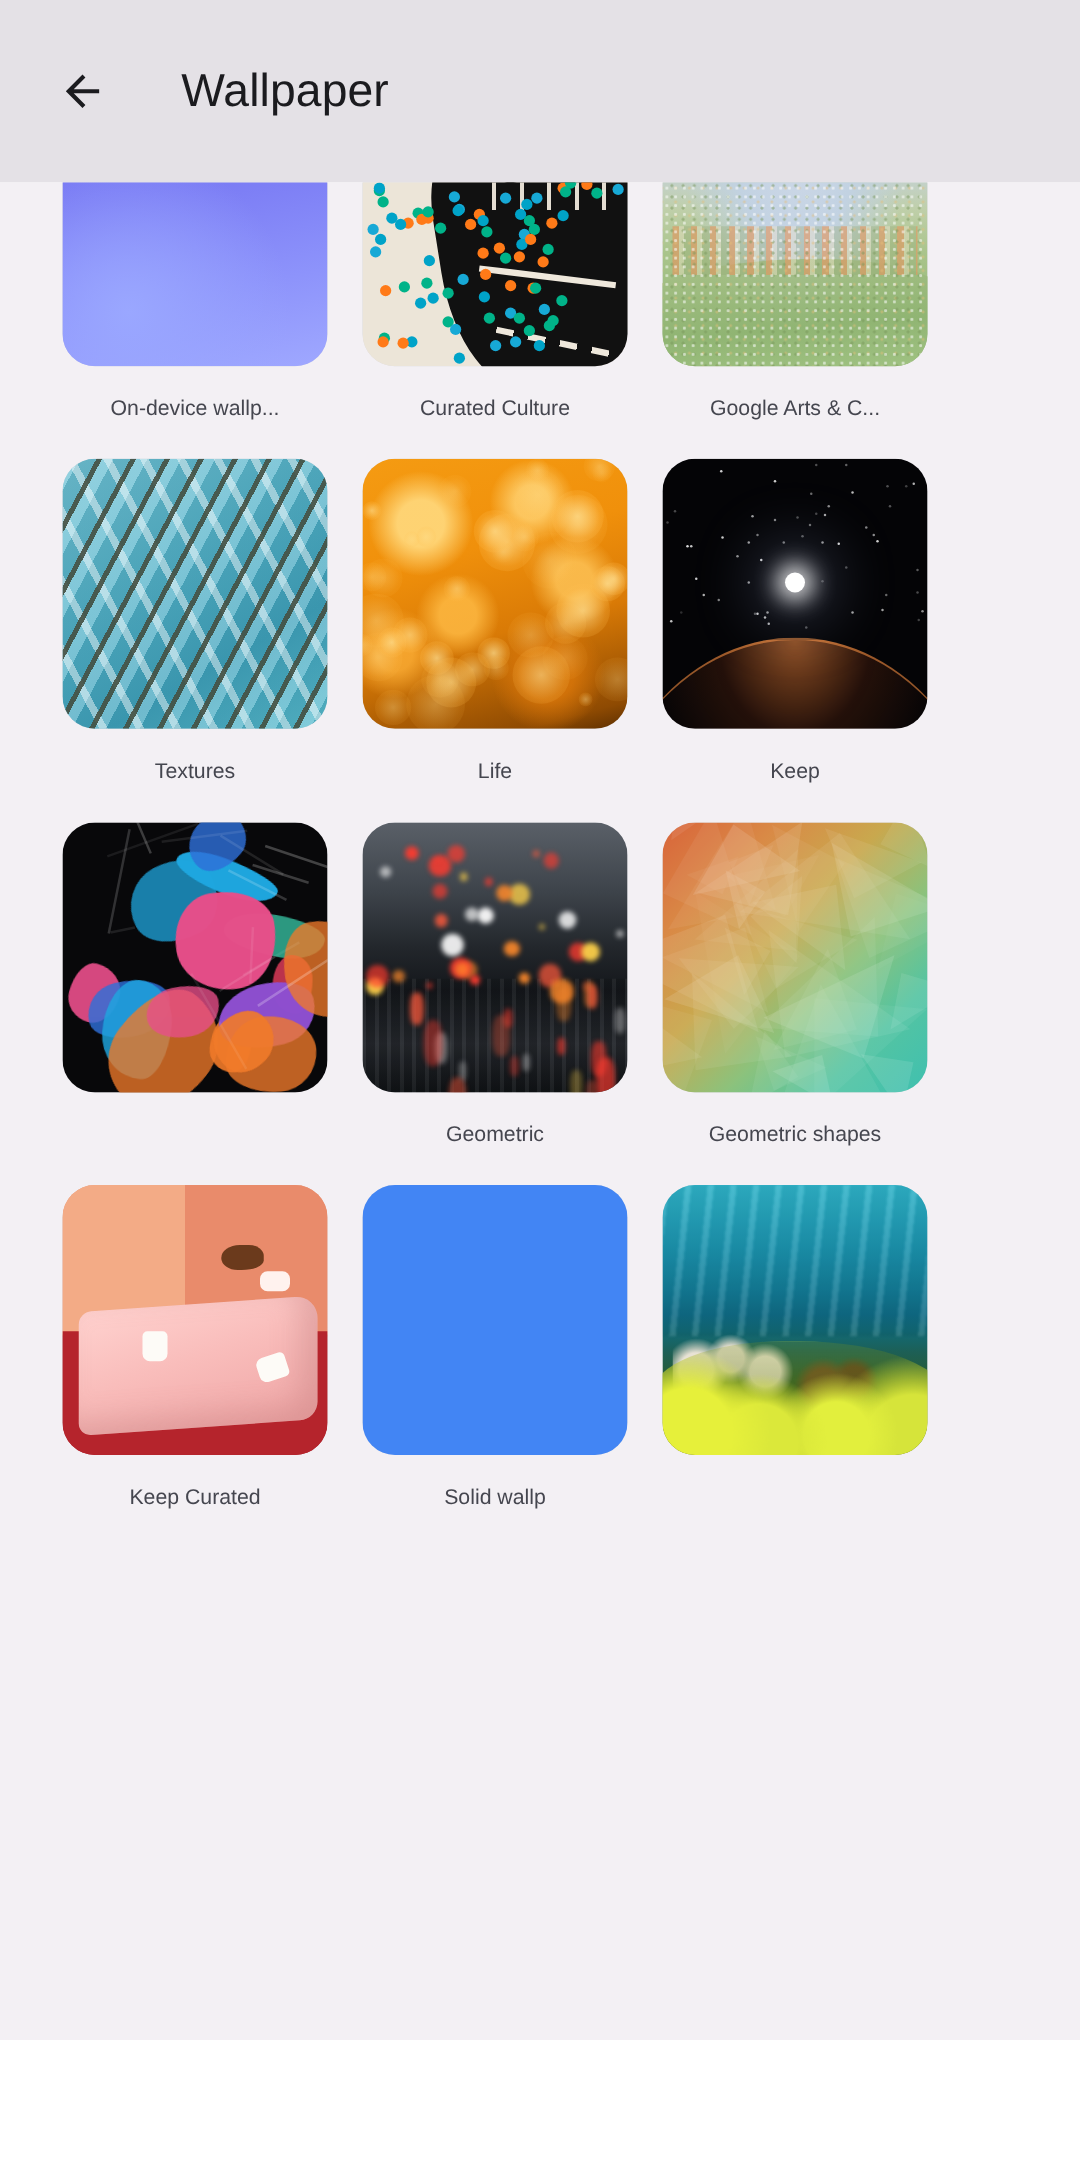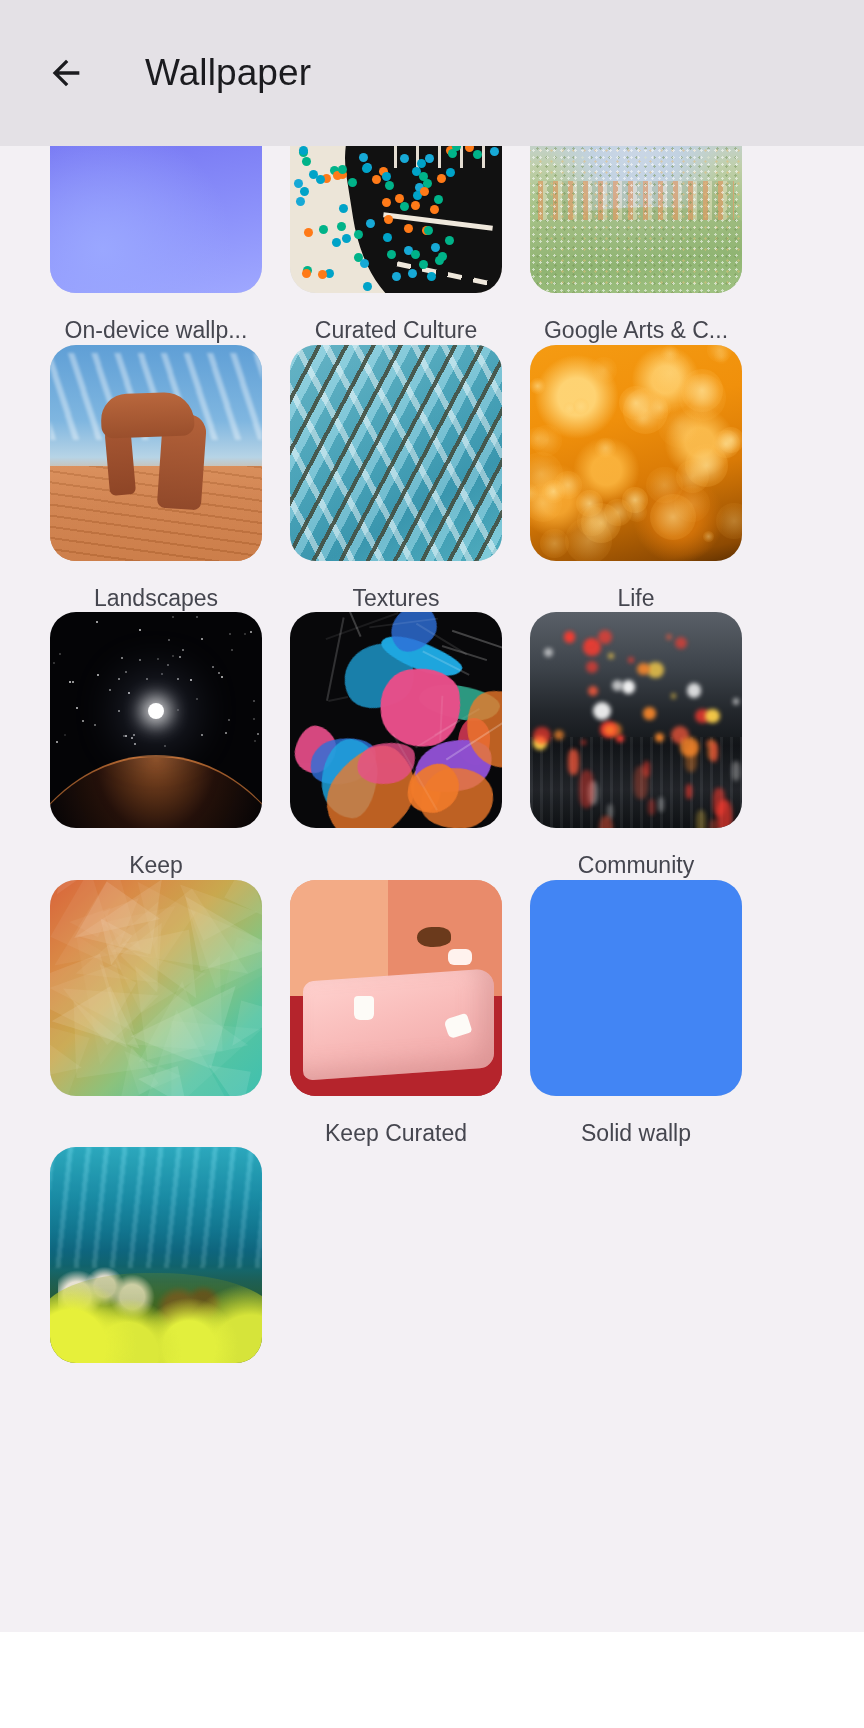--- a/index.html
+++ b/index.html
@@ -88,24 +88,25 @@
     background: #d9d9de;
     flex: 0 0 auto;
   }
   .thumb .art {
     position: absolute;
     inset: 0;
   }
   .cell-label {
     width: 216px;
     text-align: center;
-    font-size: 23px;
+    font-size: 17px;
     line-height: 1.2;
     color: #45464f;
     padding-top: 24px;
+    padding-bottom: 30px;
     white-space: nowrap;
     overflow: hidden;
     text-overflow: ellipsis;
   }
 
   
 
   
   .art-ondevice {
     background:
@@ -511,32 +512,20 @@
         <div class="thumb">
           <div class="art art-arts">
             <div class="hill"></div>
             <div class="town"></div>
             <div class="speck"></div>
           </div>
         </div>
         <div class="cell-label">Google Arts &amp; C...</div>
       </div>
 
-      <div class="cell">
-        <div class="thumb">
-          <div class="art art-land">
-            <div class="cloud"></div>
-            <div class="ground"></div>
-            <div class="arch-l"></div>
-            <div class="arch-r"></div>
-            <div class="arch-top"></div>
-          </div>
-        </div>
-        <div class="cell-label">Landscapes</div>
-      </div>
 
       <div class="cell">
         <div class="thumb">
           <div class="art art-tex"></div>
         </div>
         <div class="cell-label">Textures</div>
       </div>
 
       <div class="cell">
         <div class="thumb">
@@ -745,21 +734,21 @@
                 <i style="width: 8.24805px; height: 19.7953px; border-radius: 40%; left: 85.0272%; top: 60.1141%; background: rgb(255, 90, 60); opacity: 0.66;"></i>
                 <i style="width: 6.55786px; height: 15.7389px; border-radius: 40%; left: 55.762%; top: 86.6656%; background: rgb(255, 59, 47); opacity: 0.36;"></i>
                 <i style="width: 13.6865px; height: 32.8476px; border-radius: 40%; left: 49.1035%; top: 71.2961%; background: rgb(255, 90, 60); opacity: 0.31;"></i>
                 <i style="width: 15.7545px; height: 37.8108px; border-radius: 40%; left: 22.9278%; top: 73.0265%; background: rgb(255, 59, 47); opacity: 0.4;"></i>
                 <i style="width: 11.6px; height: 27.8399px; border-radius: 40%; left: 86.3816%; top: 81.3482%; background: rgb(255, 59, 47); opacity: 0.56;"></i>
                 <i style="width: 8.93786px; height: 21.4509px; border-radius: 40%; left: 84.4369%; top: 95.637%; background: rgb(255, 90, 60); opacity: 0.34;"></i>
                 <i style="width: 14.659px; height: 35.1817px; border-radius: 40%; left: 88.2368%; top: 86.9833%; background: rgb(255, 59, 47); opacity: 0.66;"></i>
               </div>
           </div>
         </div>
-        <div class="cell-label">Community</div>
+        <div class="cell-label">Geometric</div>
       </div>
 
       <div class="cell">
         <div class="thumb">
           <div class="art art-geo">
             <div class="poly" id="geo-poly">
                 <i style="border-left: 46.5809px solid transparent; border-right: 46.5809px solid transparent; border-bottom: 51.239px solid rgba(255, 255, 255, 0.17); left: 36.5989%; top: 20.8356%; transform: rotate(35.942deg);"></i>
                 <i style="border-left: 57.9183px solid transparent; border-right: 57.9183px solid transparent; border-bottom: 63.7102px solid rgba(255, 255, 255, 0.12); left: 57.1619%; top: 22.367%; transform: rotate(203.302deg);"></i>
                 <i style="border-left: 69.8923px solid transparent; border-right: 69.8923px solid transparent; border-bottom: 76.8816px solid rgba(255, 255, 255, 0.14); left: 24.0749%; top: 55.3943%; transform: rotate(214.927deg);"></i>
                 <i style="border-left: 53.5514px solid transparent; border-right: 53.5514px solid transparent; border-bottom: 58.9066px solid rgba(255, 255, 255, 0.11); left: -11.7893%; top: 8.69016%; transform: rotate(252.671deg);"></i>
@@ -795,20 +784,21 @@
                 <i style="border-left: 27.5269px solid transparent; border-right: 27.5269px solid transparent; border-bottom: 30.2796px solid rgba(255, 255, 255, 0.14); left: -12.1779%; top: 78.3084%; transform: rotate(216.26deg);"></i>
                 <i style="border-left: 51.8796px solid transparent; border-right: 51.8796px solid transparent; border-bottom: 57.0676px solid rgba(255, 255, 255, 0.2); left: 53.6717%; top: 17.8134%; transform: rotate(210.228deg);"></i>
                 <i style="border-left: 63.0529px solid transparent; border-right: 63.0529px solid transparent; border-bottom: 69.3582px solid rgba(255, 255, 255, 0.12); left: 30.1895%; top: 77.6354%; transform: rotate(240.958deg);"></i>
                 <i style="border-left: 58.6513px solid transparent; border-right: 58.6513px solid transparent; border-bottom: 64.5165px solid rgba(255, 255, 255, 0.22); left: 42.1096%; top: 59.3938%; transform: rotate(154.46deg);"></i>
                 <i style="border-left: 42.064px solid transparent; border-right: 42.064px solid transparent; border-bottom: 46.2703px solid rgba(255, 255, 255, 0.06); left: 73.7261%; top: 25.0366%; transform: rotate(330.997deg);"></i>
                 <i style="border-left: 41.0584px solid transparent; border-right: 41.0584px solid transparent; border-bottom: 45.1642px solid rgba(255, 255, 255, 0.14); left: 56.5875%; top: 7.97014%; transform: rotate(199.647deg);"></i>
                 <i style="border-left: 59.5523px solid transparent; border-right: 59.5523px solid transparent; border-bottom: 65.5075px solid rgba(255, 255, 255, 0.1); left: 1.70158%; top: 9.5466%; transform: rotate(121.778deg);"></i>
               </div>
           </div>
         </div>
+        <div class="cell-label">Geometric shapes</div>
       </div>
 
       <div class="cell">
         <div class="thumb">
           <div class="art art-keep">
             <div class="wallL"></div>
             <div class="wallR"></div>
             <div class="floor"></div>
             <div class="spill"></div>
             <div class="bed"></div>

